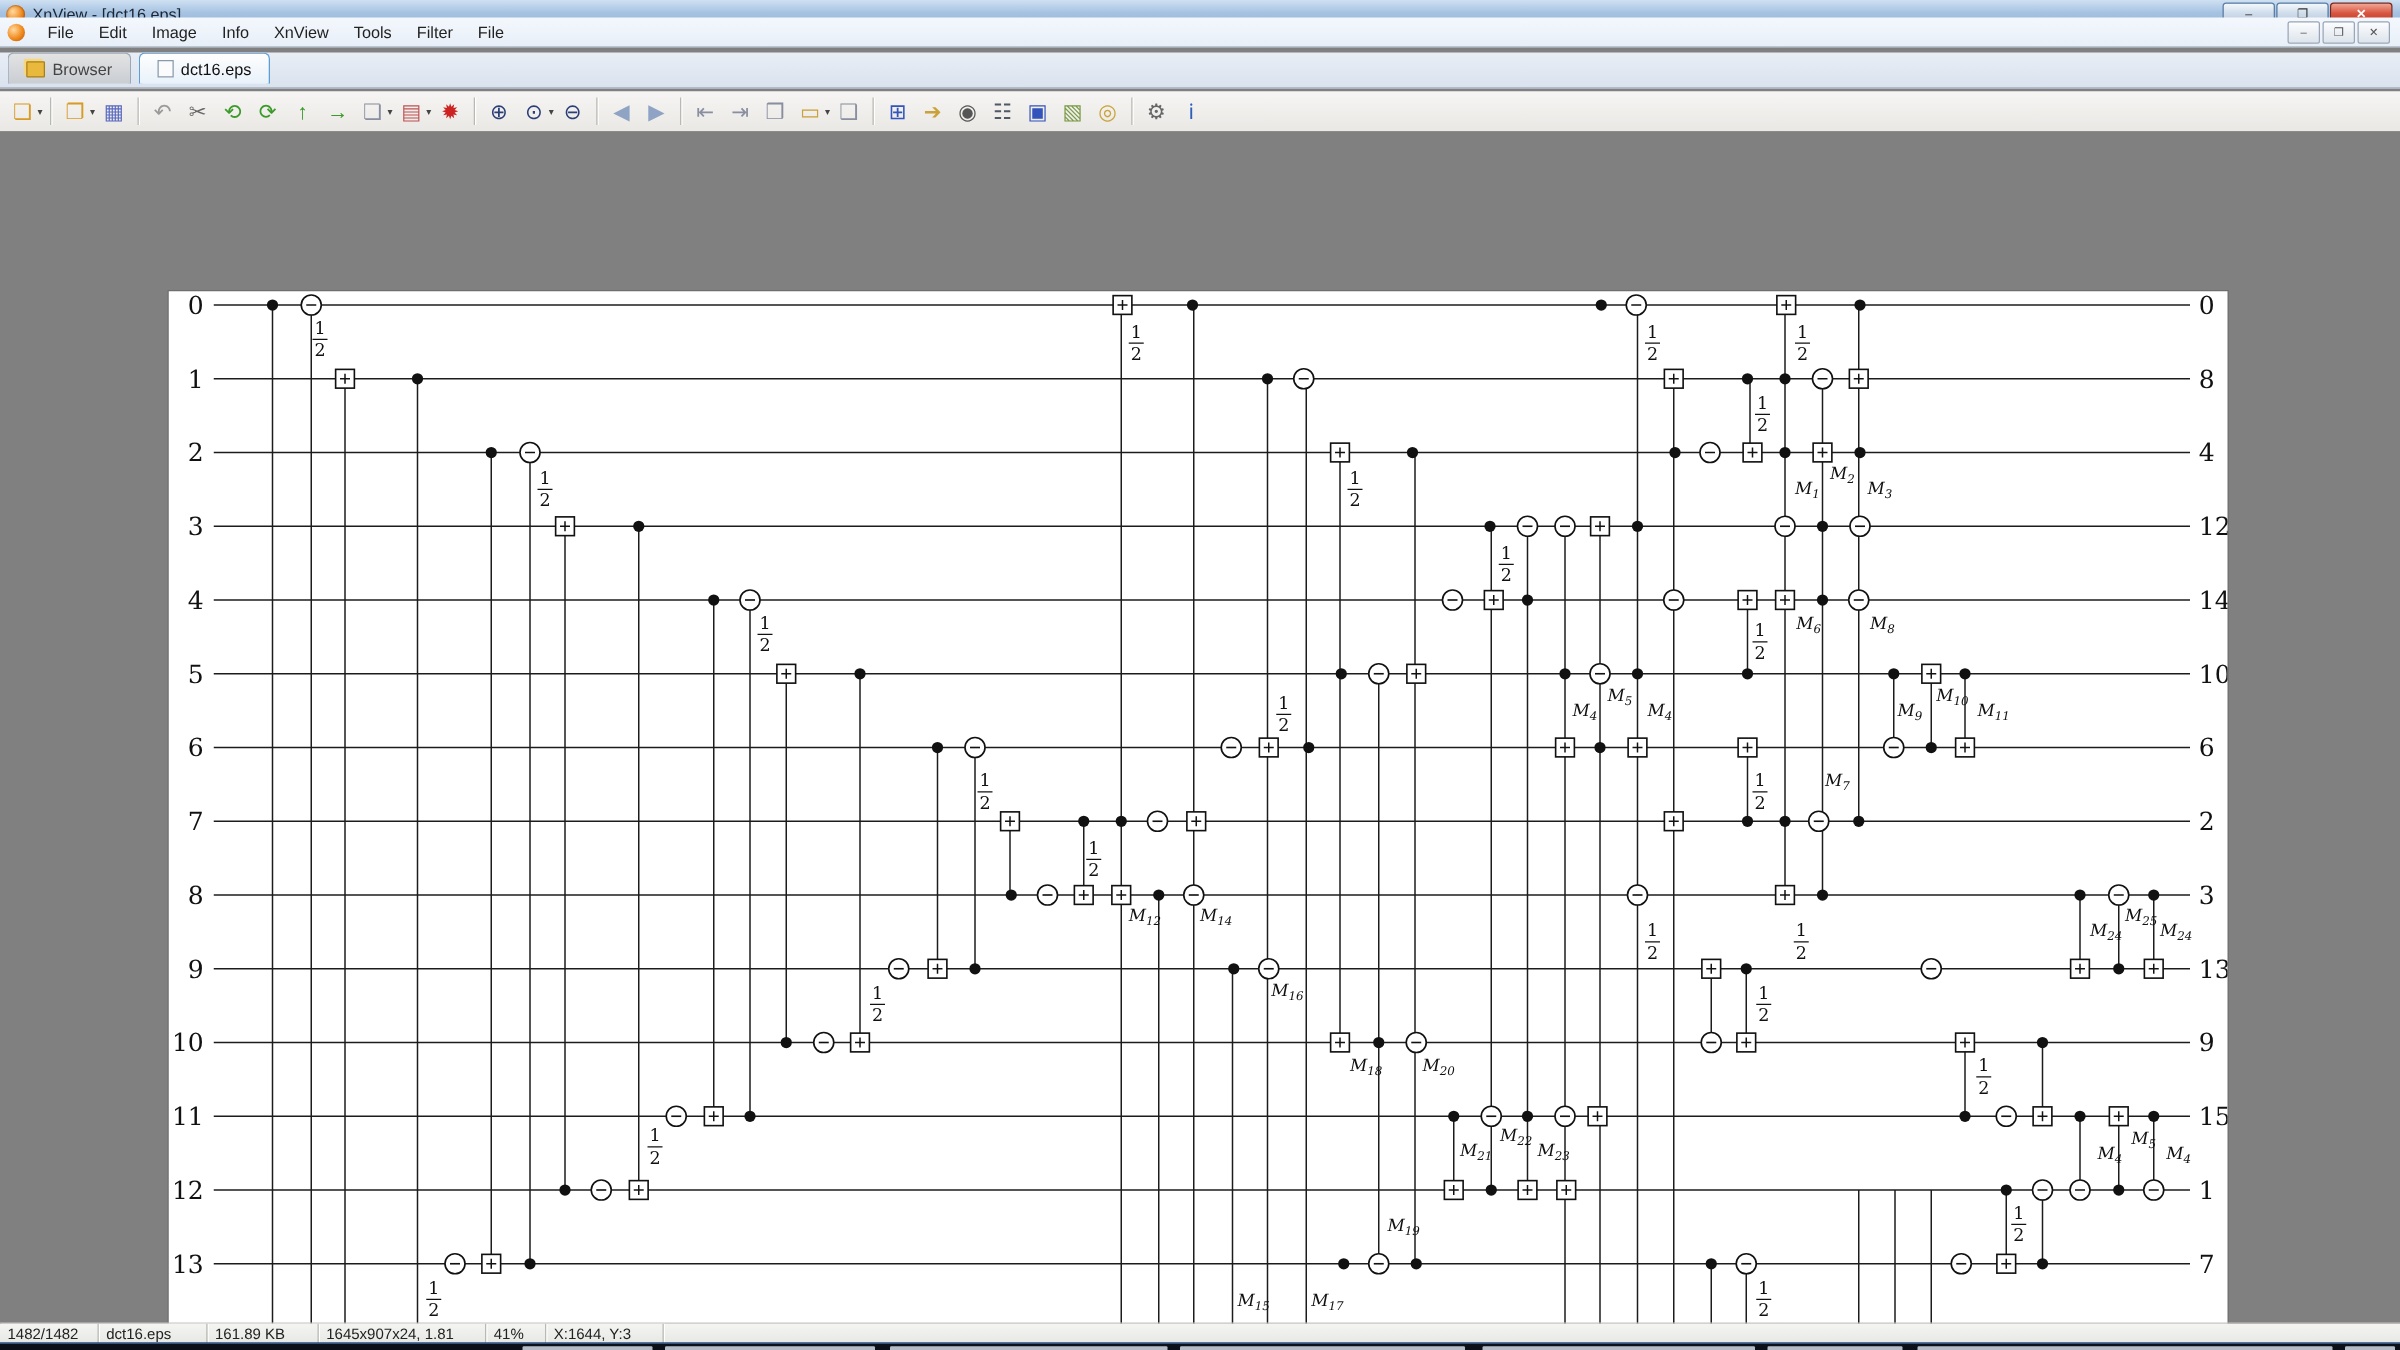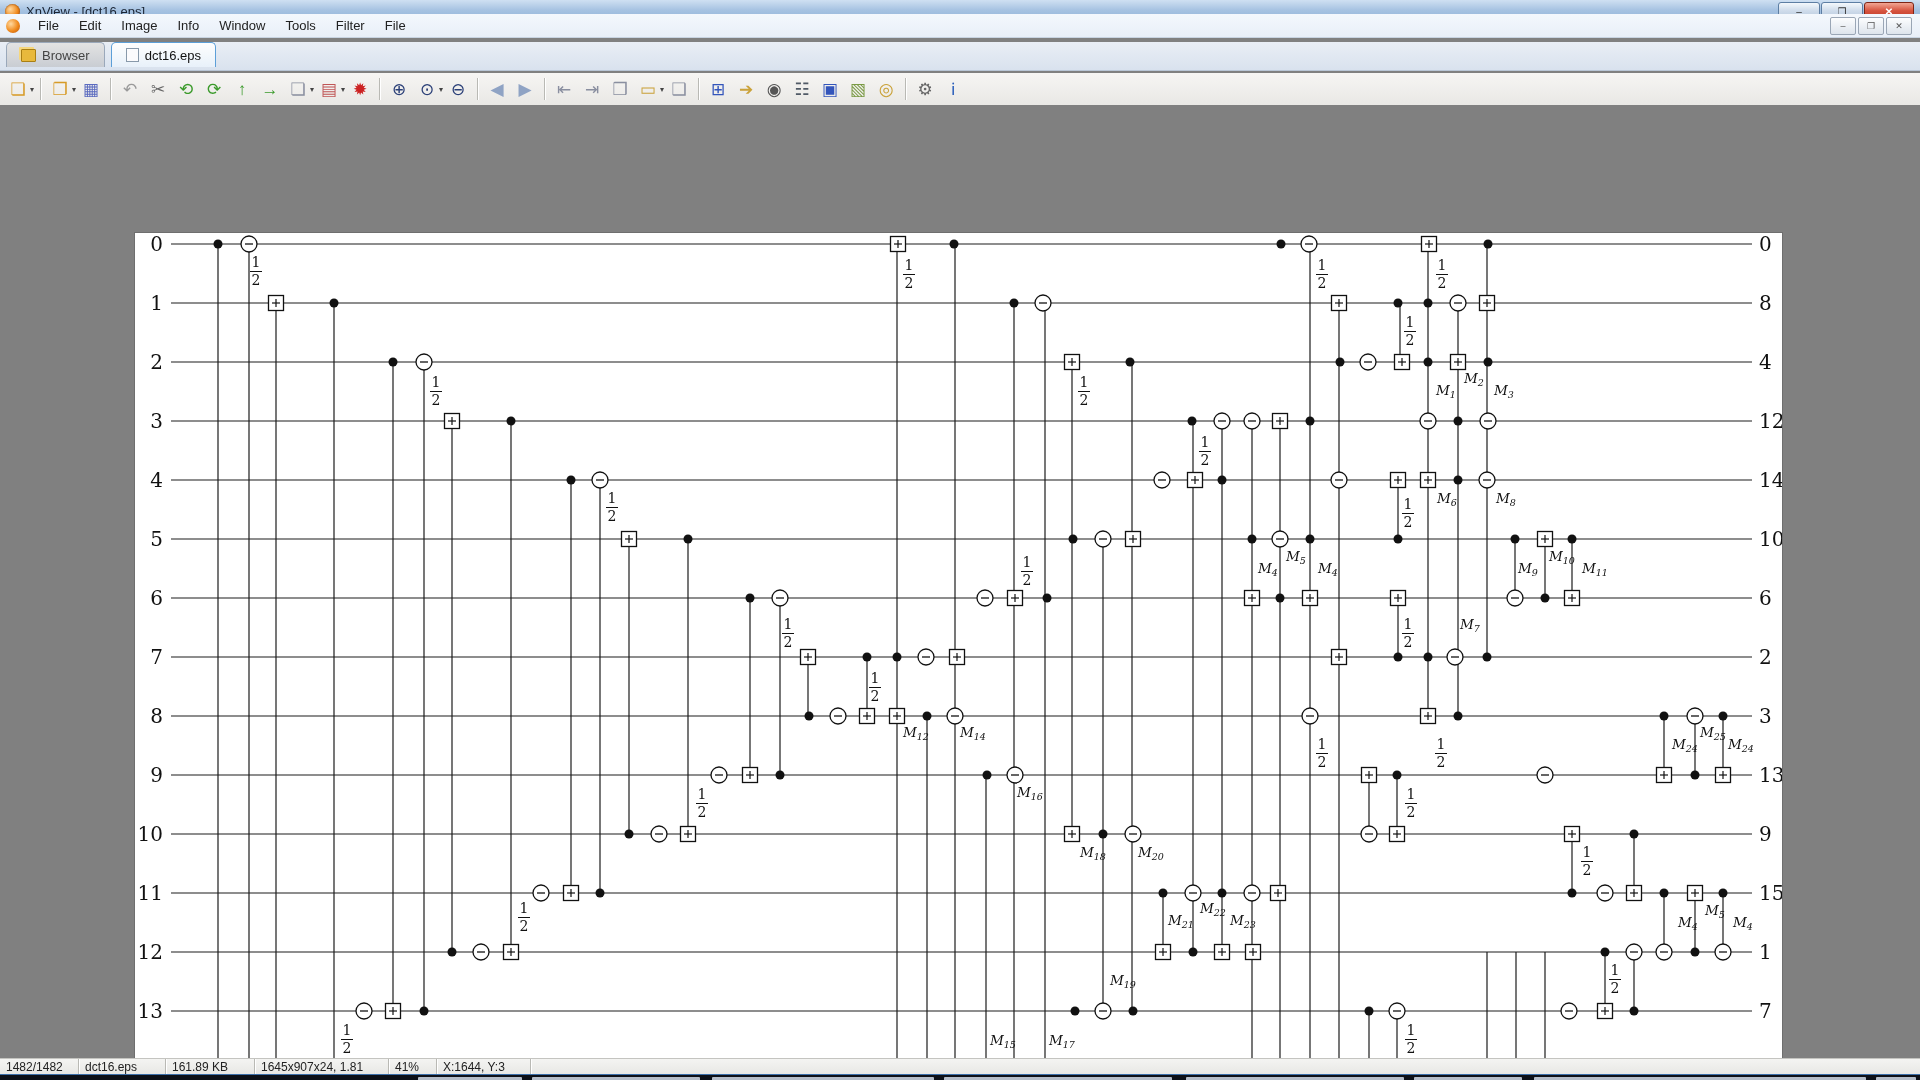--- a/index.html
+++ b/index.html
@@ -69,21 +69,21 @@
     </div>
   </div>
 
   <div id="menubar">
     <div id="menuicon"></div>
 
     <div class="mitem">File</div>
       <div class="mitem">Edit</div>
       <div class="mitem">Image</div>
       <div class="mitem">Info</div>
-      <div class="mitem">Window</div>
+      <div class="mitem">XnView</div>
       <div class="mitem">Tools</div>
       <div class="mitem">Filter</div>
       <div class="mitem">File</div>
       <div id="mdibtns">
         <div class="mdib">–</div>
         <div class="mdib">❐</div>
         <div class="mdib">✕</div>
       </div>
   </div>
 

